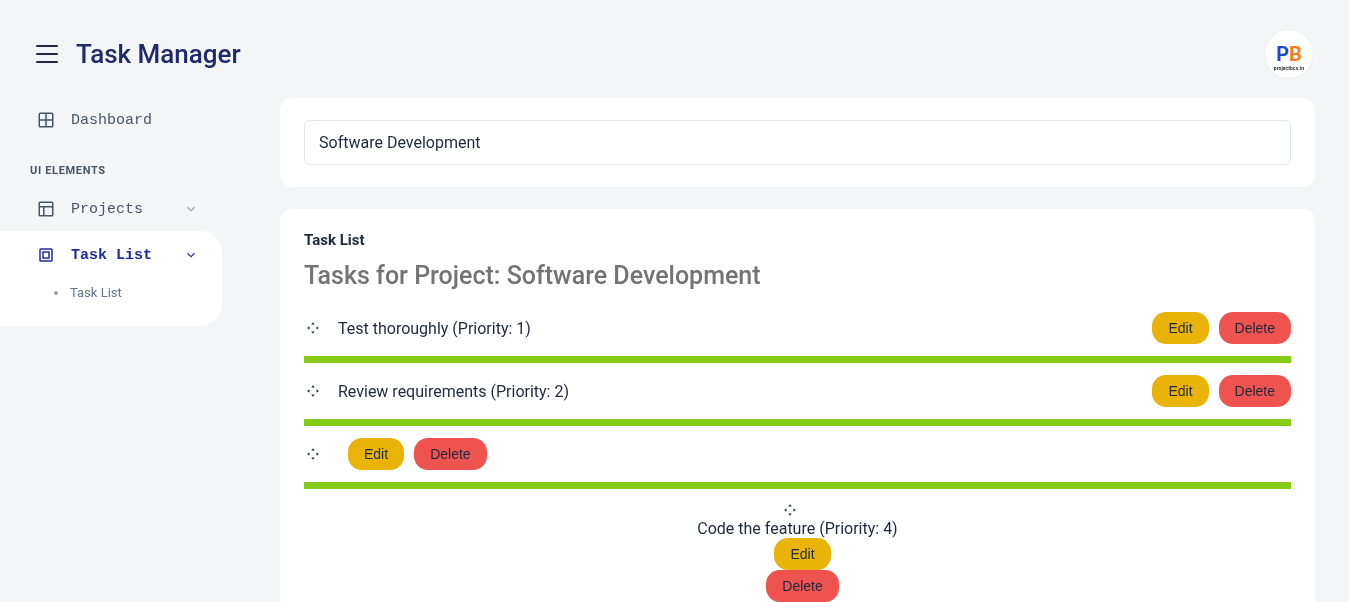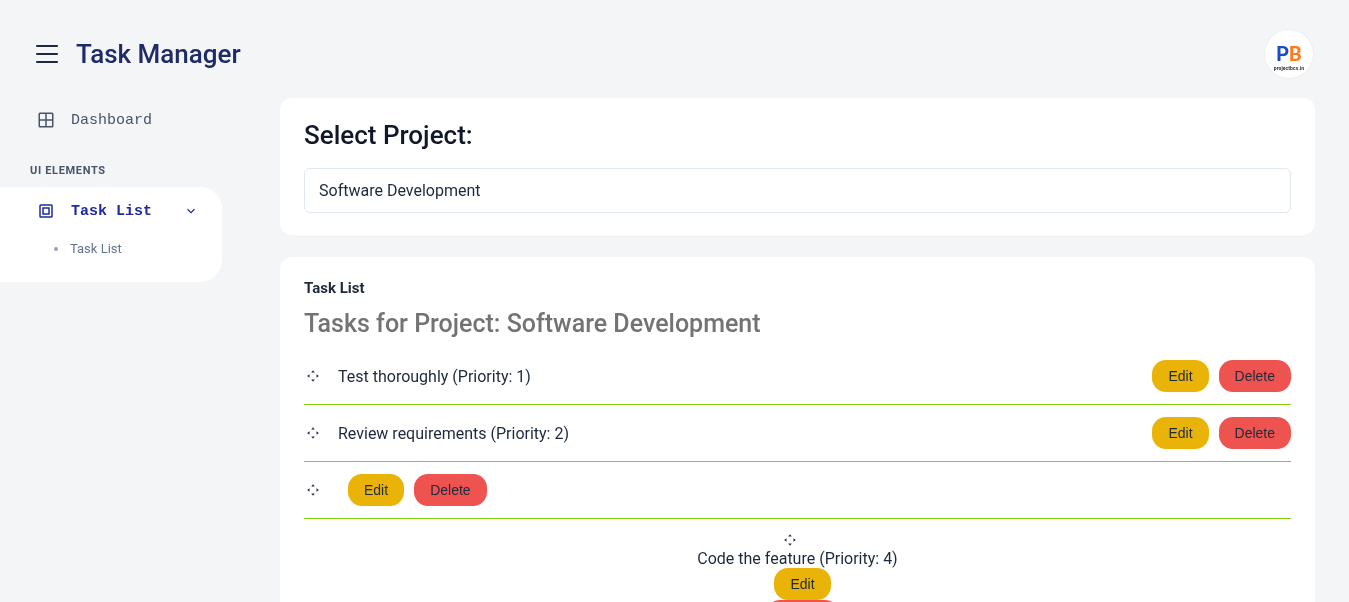--- a/index.html
+++ b/index.html
@@ -171,21 +171,21 @@
 .tasks-heading {
   font-size: 25px;
   font-weight: 500;
   color: #737373;
   margin-bottom: 10px;
 }
 .task-row {
   display: flex;
   align-items: center;
   padding: 12px 0;
-  border-bottom: 1px solid #84cc16;
+  border-bottom: 7px solid #84cc16;
 }
 .task-row:last-child { border-bottom: 1px solid #e5e7eb; flex-direction: column; }
 .drag-icon {
   width: 18px;
   height: 18px;
   margin-right: 16px;
   display: flex;
   align-items: center;
   justify-content: center;
   color: #1e293b;
@@ -236,20 +236,35 @@
             <rect x="3" y="3" width="18" height="18" rx="1"></rect>
             <line x1="12" y1="3" x2="12" y2="21"></line>
             <line x1="3" y1="12" x2="21" y2="12"></line>
           </svg>
       </span>
       <span>Dashboard</span>
     </div>
 
     <div class="section-label">UI ELEMENTS</div>
 
+    <div class="nav-item">
+      <span class="icon">
+        <svg width="18" height="18" viewBox="0 0 24 24" fill="none" stroke="currentColor" stroke-width="2">
+            <rect x="3" y="3" width="18" height="18" rx="1"></rect>
+            <line x1="3" y1="9" x2="21" y2="9"></line>
+            <line x1="9" y1="9" x2="9" y2="21"></line>
+          </svg>
+      </span>
+      <span>Projects</span>
+      <span class="chev">
+        <svg width="14" height="14" viewBox="0 0 24 24" fill="none" stroke="currentColor" stroke-width="2">
+            <polyline points="6 9 12 15 18 9"></polyline>
+          </svg>
+      </span>
+    </div>
 
     <div class="active-wrap">
       <div class="nav-item active">
         <span class="icon">
           <svg width="18" height="18" viewBox="0 0 24 24" fill="none" stroke="#1f2a9e" stroke-width="2">
               <rect x="4" y="4" width="16" height="16" rx="1"></rect>
               <rect x="8" y="8" width="8" height="8"></rect>
             </svg>
         </span>
         <span>Task List</span>
@@ -262,21 +277,20 @@
       <div class="sub-items">
         <div class="sub-item">
           <span>Task List</span>
         </div>
       </div>
     </div>
   </aside>
 
   <main class="main">
     <section class="card">
-      <h2>Select Project:</h2>
       <div class="select-box">
         <span>Software Development</span>
       </div>
     </section>
 
     <section class="card">
       <div class="card-sub-title">Task List</div>
       <div class="tasks-heading">
         <span>Tasks for Project: </span><span>Software Development</span>
       </div>

